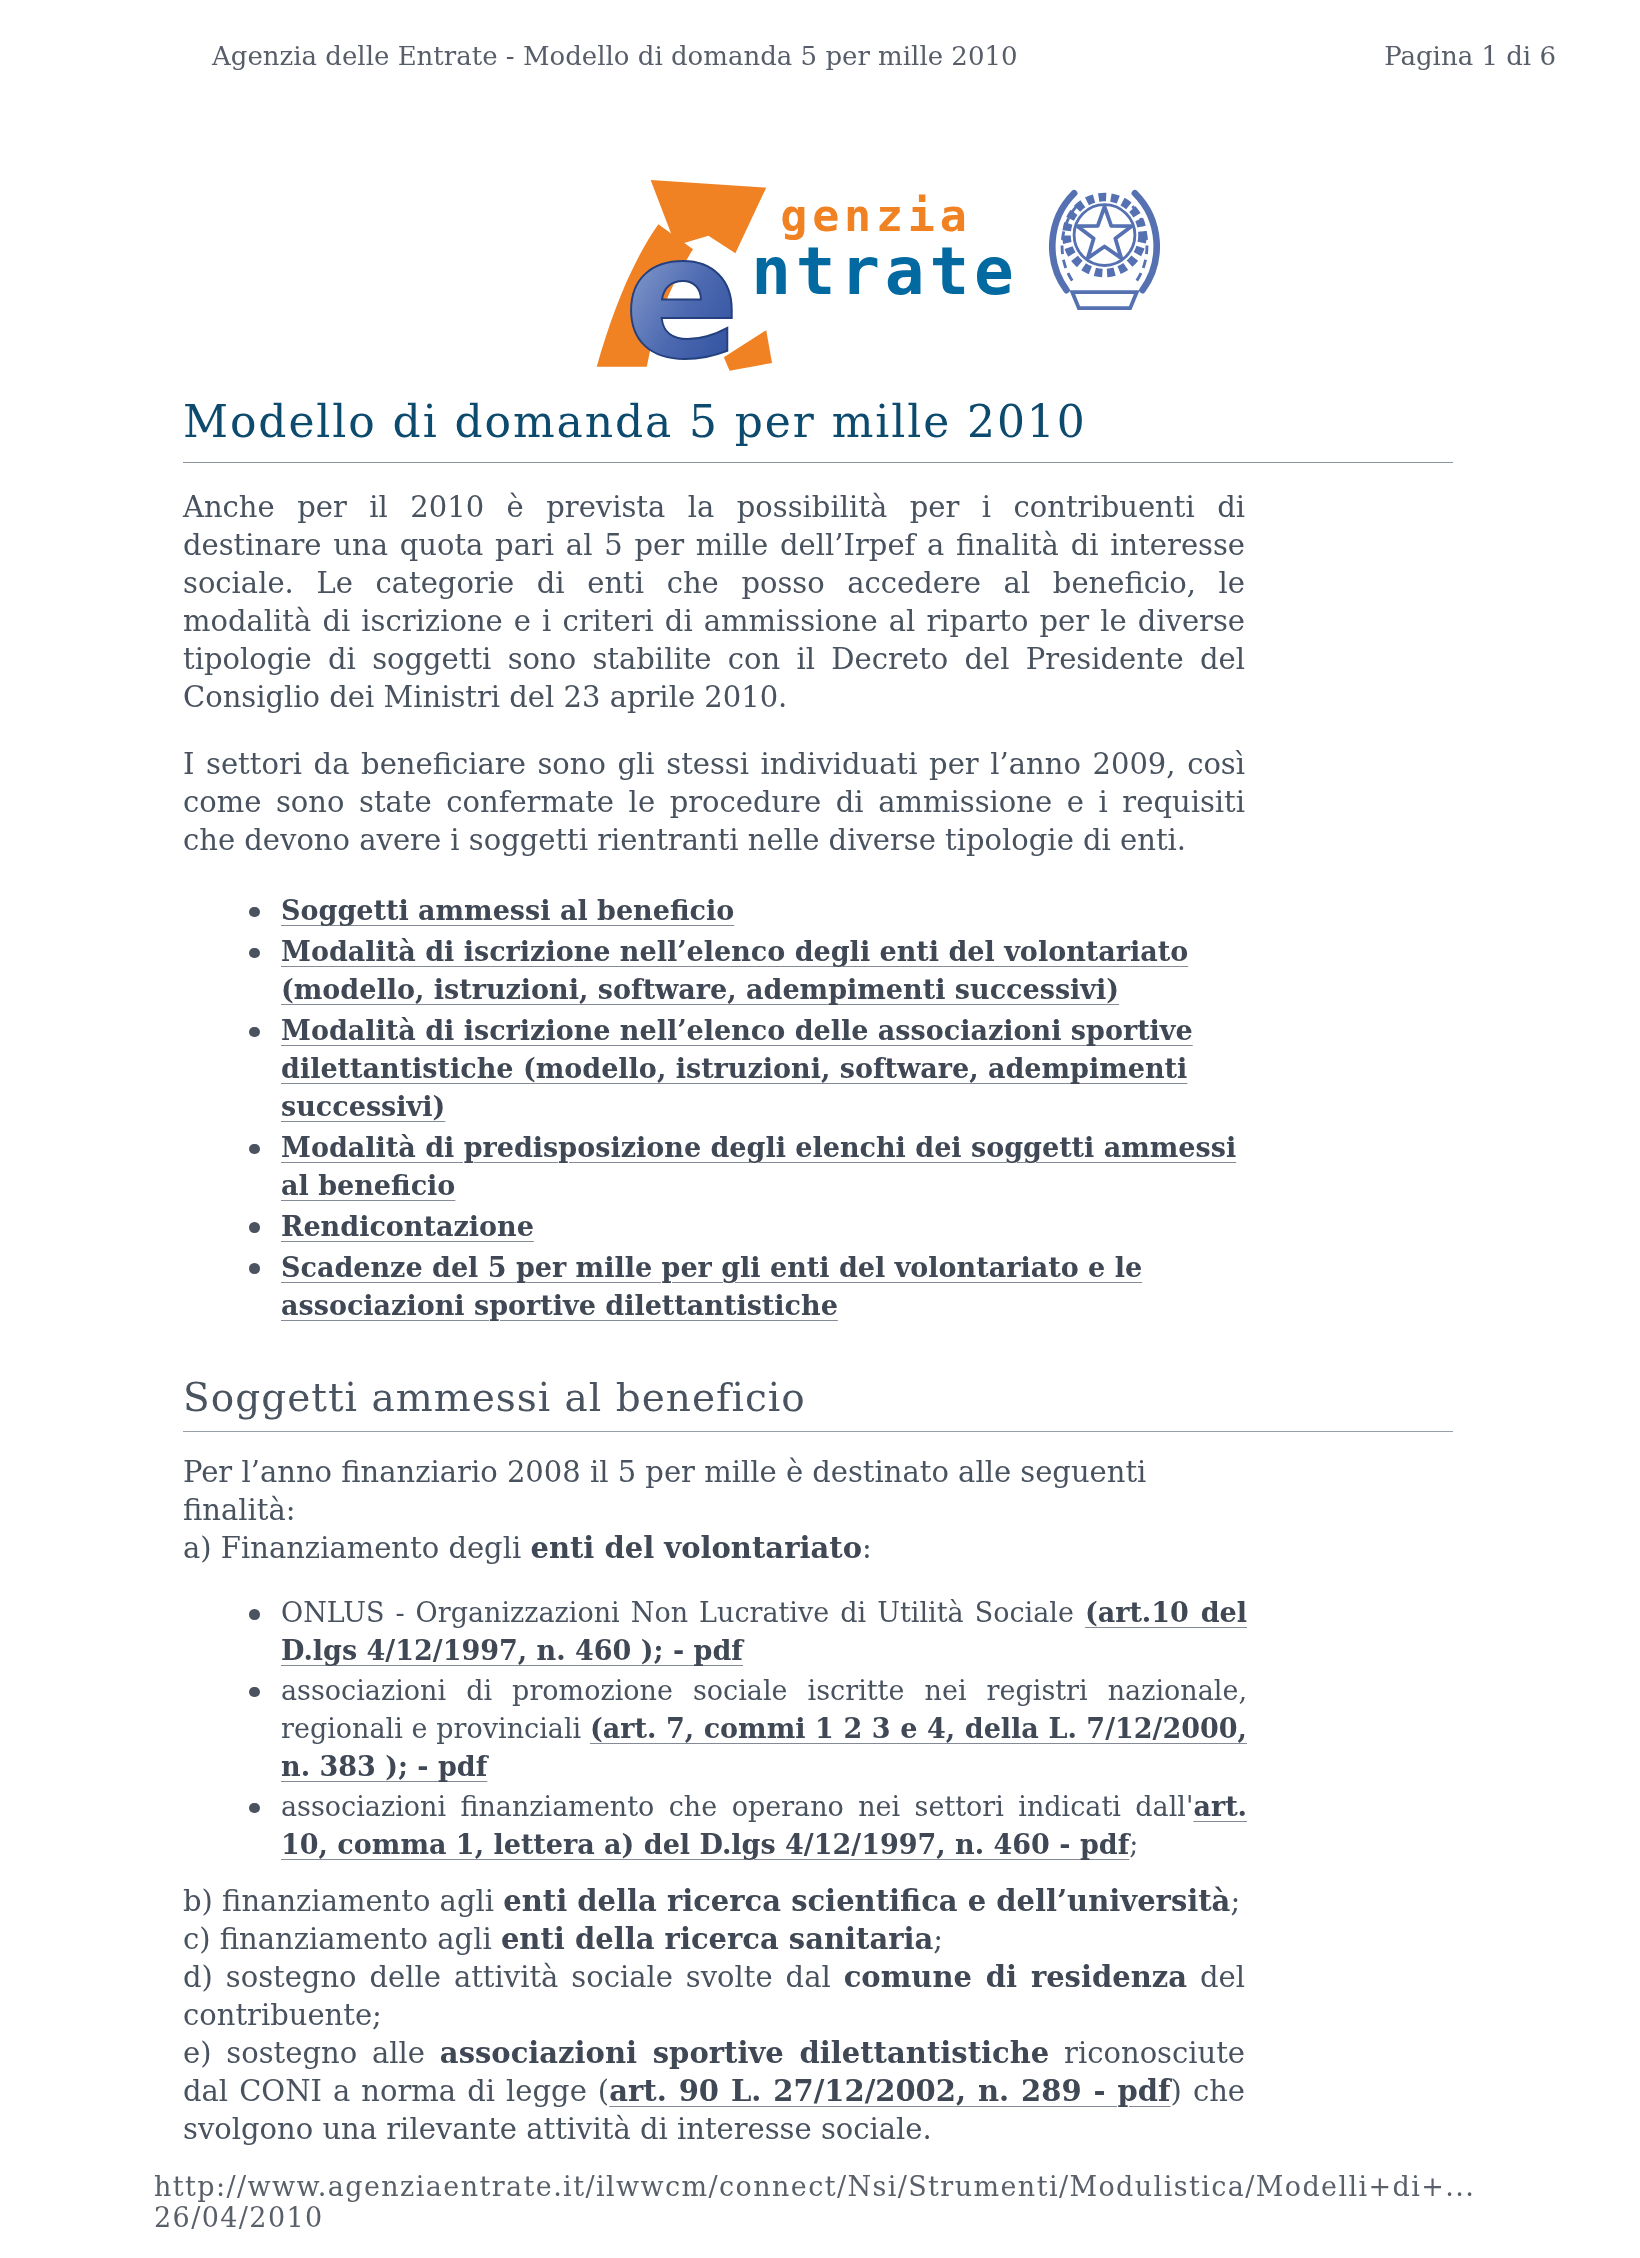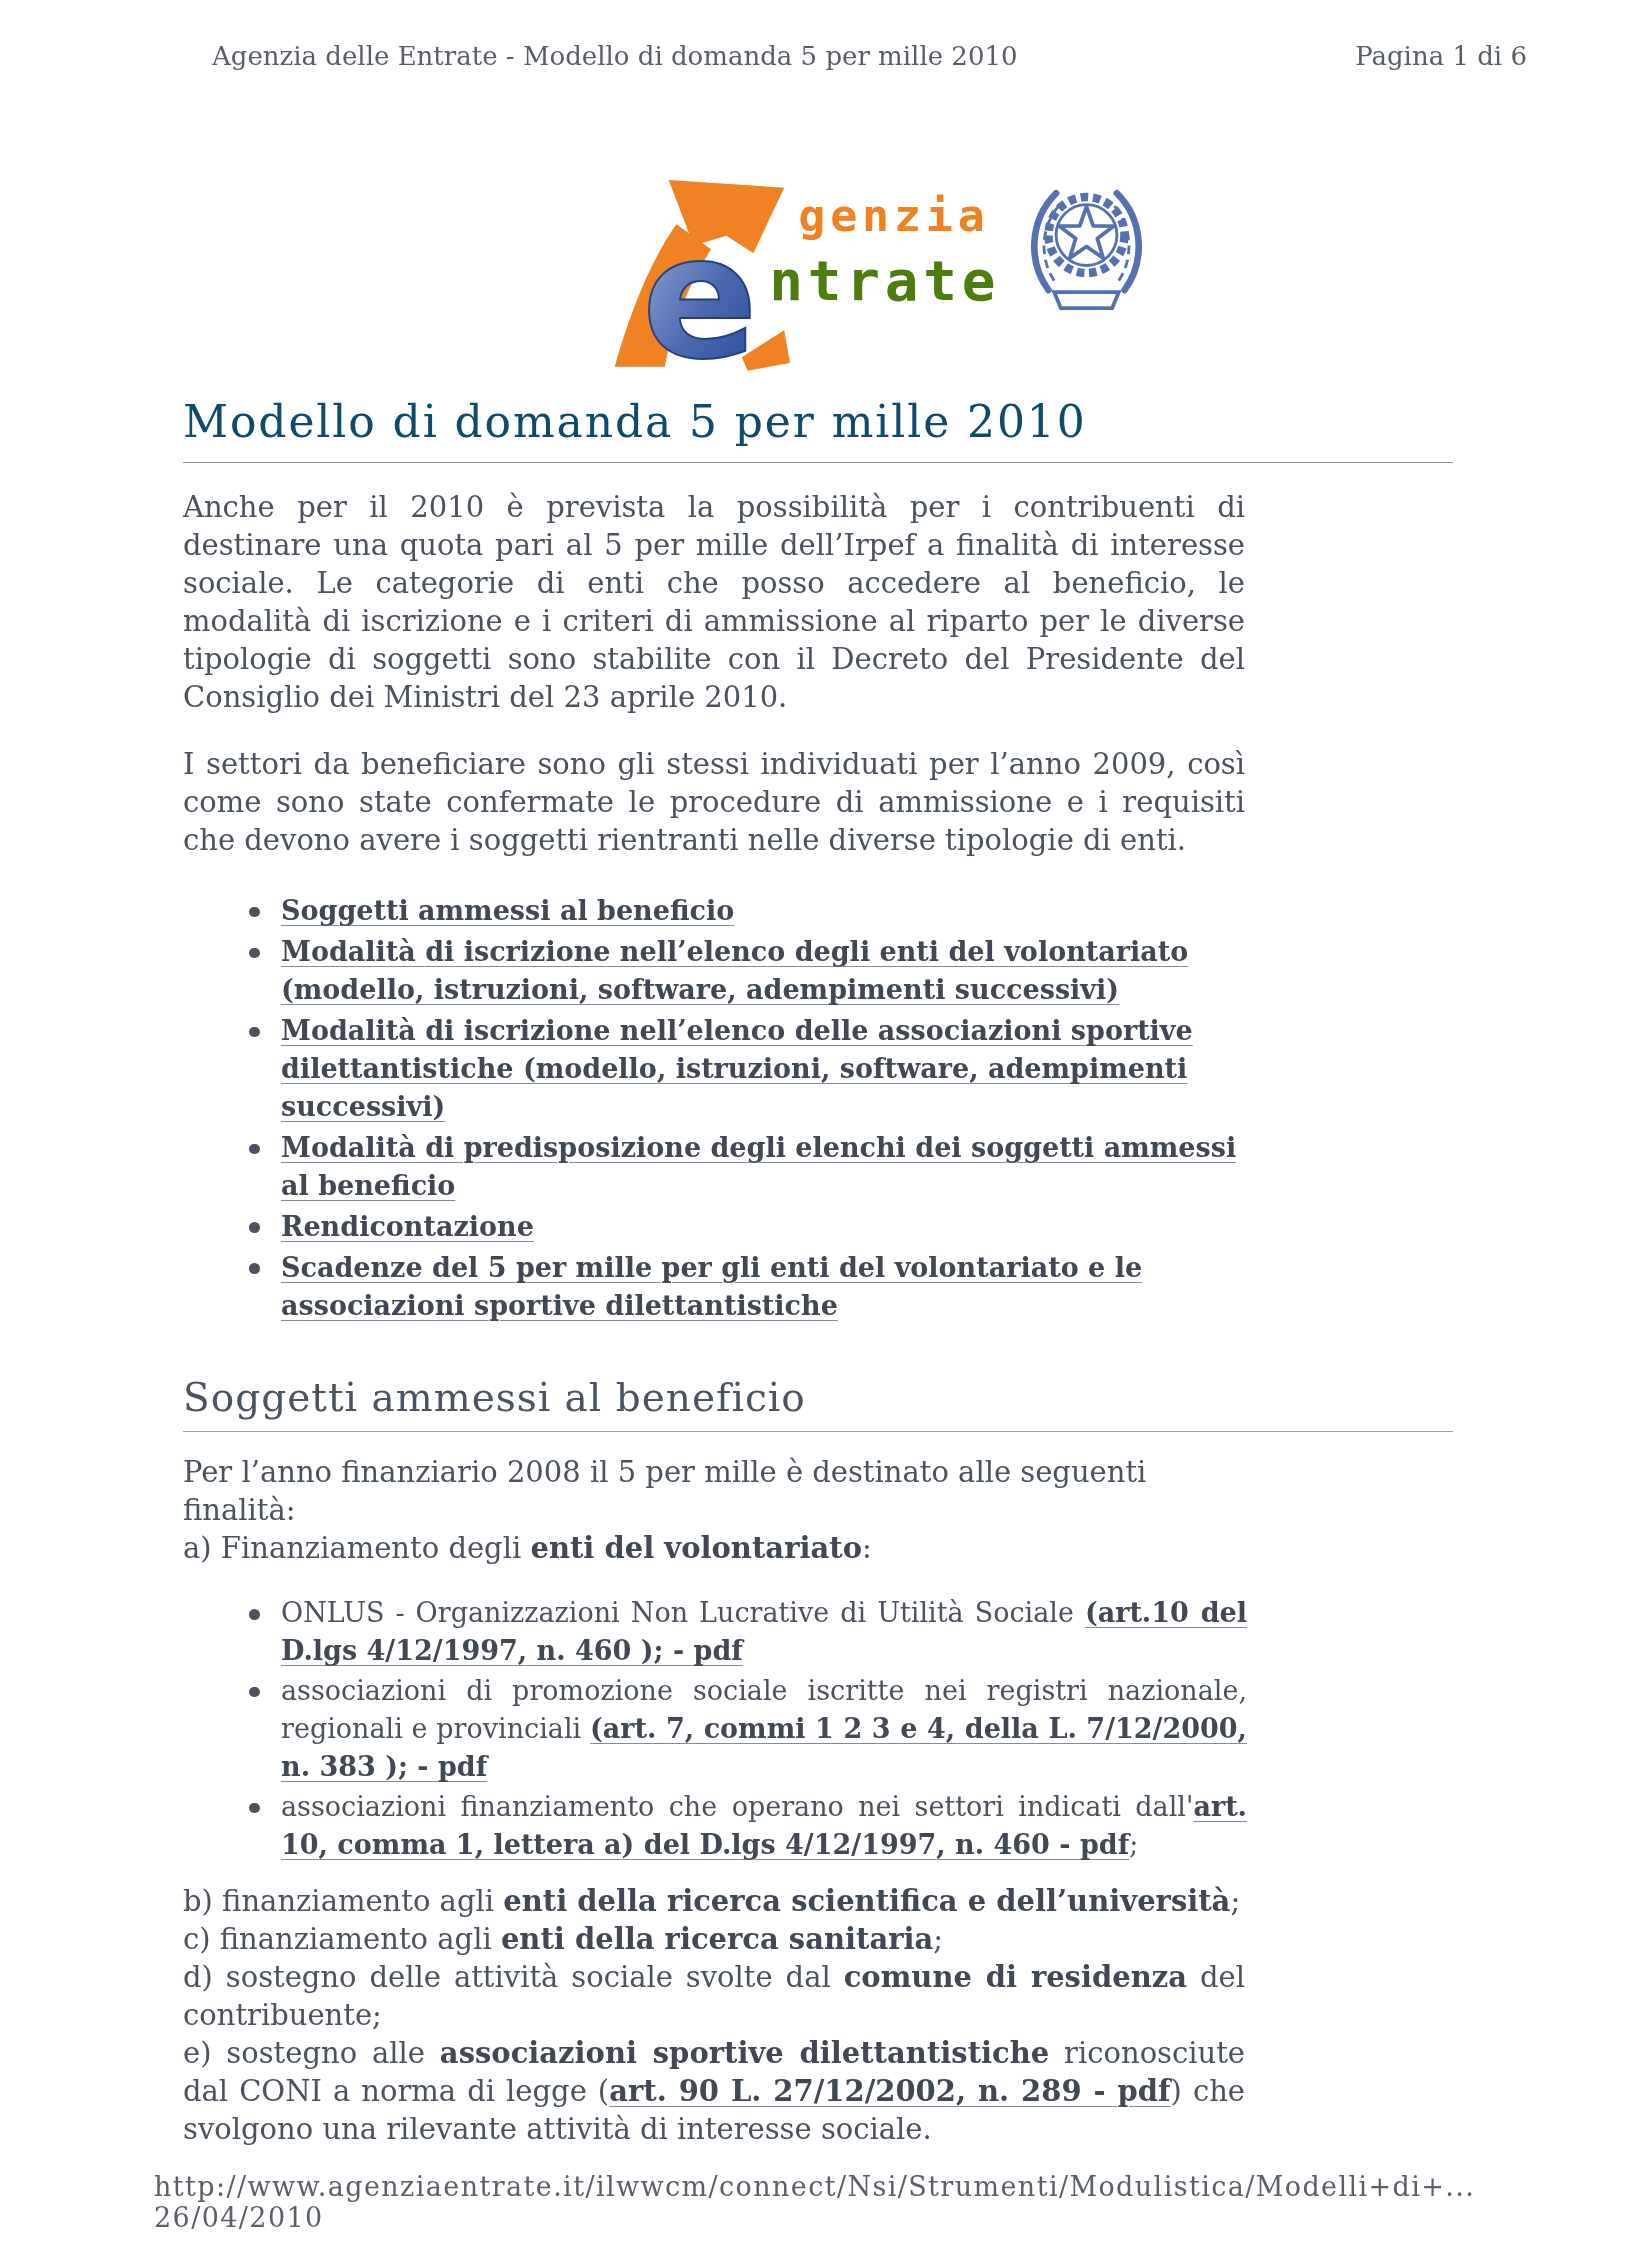--- a/index.html
+++ b/index.html
@@ -4,30 +4,30 @@
 <style>
   * { margin:0; padding:0; box-sizing:border-box; }
   html,body { background:#ffffff; }
   .page {
     position:relative; width:1640px; height:2258px; background:#ffffff;
     font-family:"DejaVu Serif", serif; color:#49525f; overflow:hidden;
   }
   
   .print-header {
     display:flex; justify-content:space-between; align-items:baseline;
-    padding:41px 113px 0 212px; font-size:26px; color:#575e69;
+    padding:41px 84px 0 212px; font-size:26px; color:#575e69;
   }
   
   .logo-row { margin-top:97px; display:flex; justify-content:center; }
   .logo-group { display:flex; align-items:flex-start; transform:translateX(60px); }
   .logo-block { display:flex; align-items:flex-start; }
   .logo-mark { width:183px; height:203px; }
   .logo-words { margin-left:-21px; padding-top:25px; font-family:"DejaVu Sans Mono", monospace; font-weight:bold; line-height:1; }
   .logo-word-top { font-size:45px; color:#f08224; letter-spacing:4.8px; margin-left:29px; }
-  .logo-word-bottom { font-size:56px; color:#4d7c0f; letter-spacing:4.8px; margin-top:15px; }
+  .logo-word-bottom { font-size:66px; color:#0369a1; letter-spacing:4.8px; margin-top:1px; }
   .emblem { width:133px; height:143px; margin-left:19.3px; margin-top:5.8px; }
   
   .content { padding:0 187px 0 183px; }
   h1.doc-title {
     margin-top:25px; font-size:44px; font-weight:normal; color:#0c4a6e; letter-spacing:1.9px;
     padding-bottom:15.4px; border-bottom:1.9px solid #8d939c;
   }
   .body-text { font-size:29px; line-height:38px; max-width:1062px; text-align:justify; }
   .p1 { margin-top:25px; }
   .p2 { margin-top:29px; }

